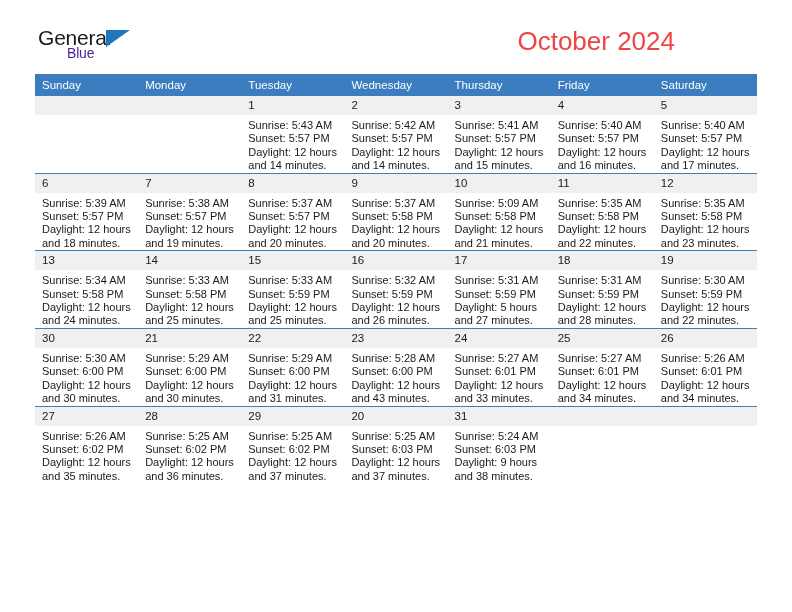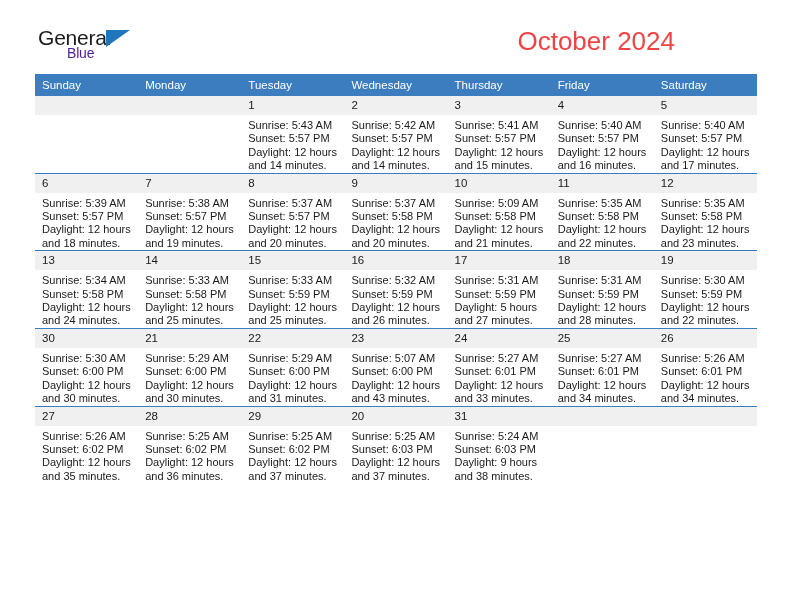--- a/index.html
+++ b/index.html
@@ -353,21 +353,21 @@
             <div class="daynum">22</div>
             <div class="daybody">
               <div>Sunrise: 5:29 AM</div>
               <div>Sunset: 6:00 PM</div>
               <div class="wrap">Daylight: 12 hours and 31 minutes.</div>
             </div>
           </td>
           <td>
             <div class="daynum">23</div>
             <div class="daybody">
-              <div>Sunrise: 5:07 AM</div>
+              <div>Sunrise: 5:28 AM</div>
               <div>Sunset: 6:00 PM</div>
               <div class="wrap">Daylight: 12 hours and 43 minutes.</div>
             </div>
           </td>
           <td>
             <div class="daynum">24</div>
             <div class="daybody">
               <div>Sunrise: 5:27 AM</div>
               <div>Sunset: 6:01 PM</div>
               <div class="wrap">Daylight: 12 hours and 33 minutes.</div>

